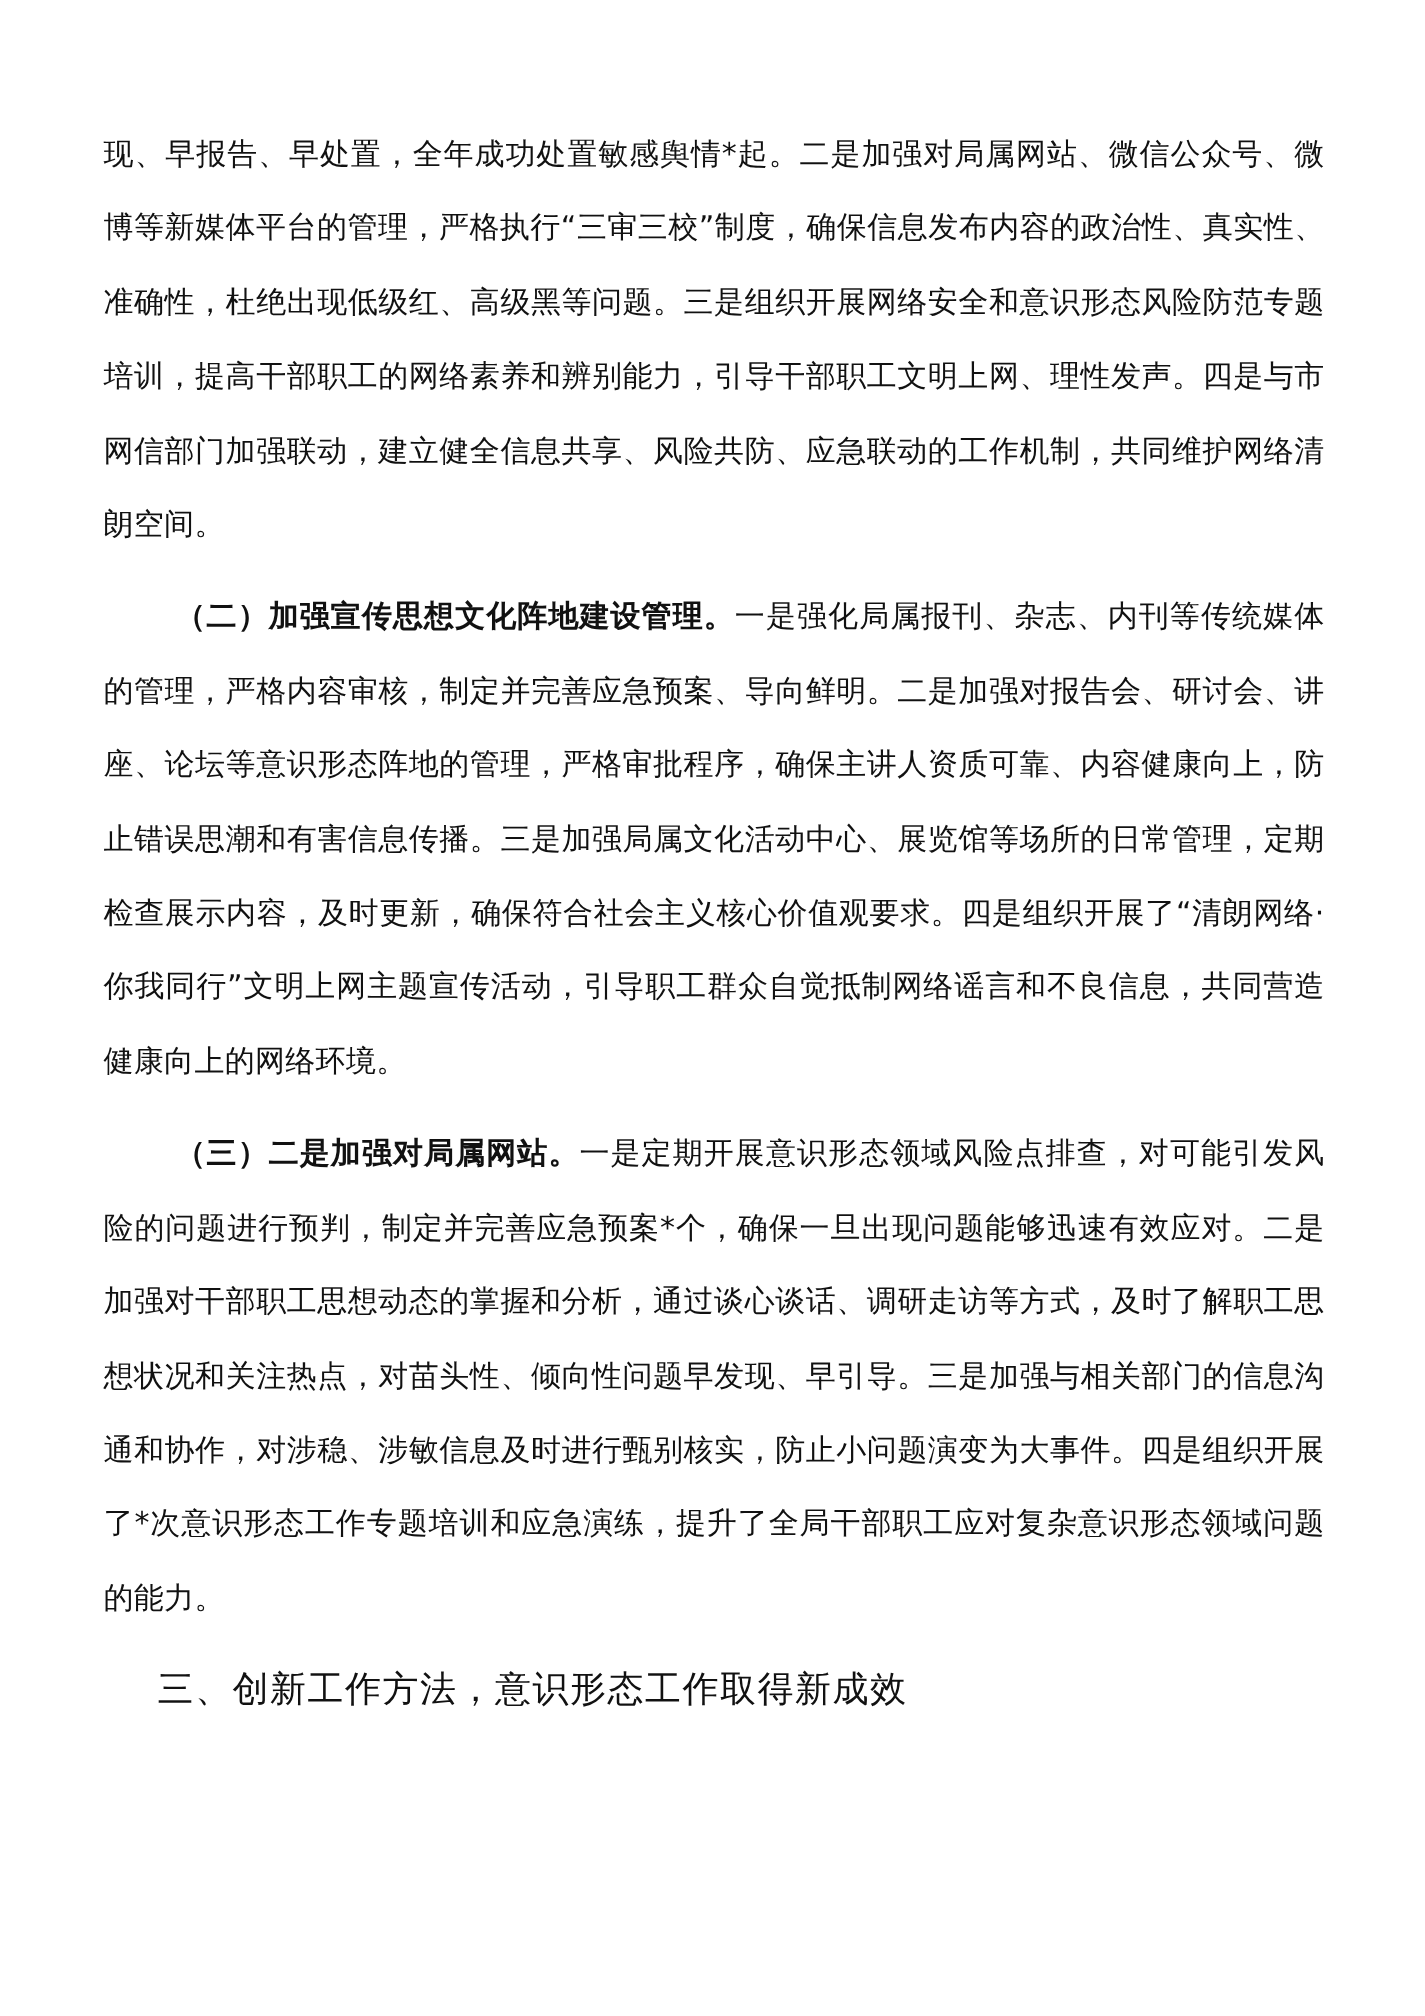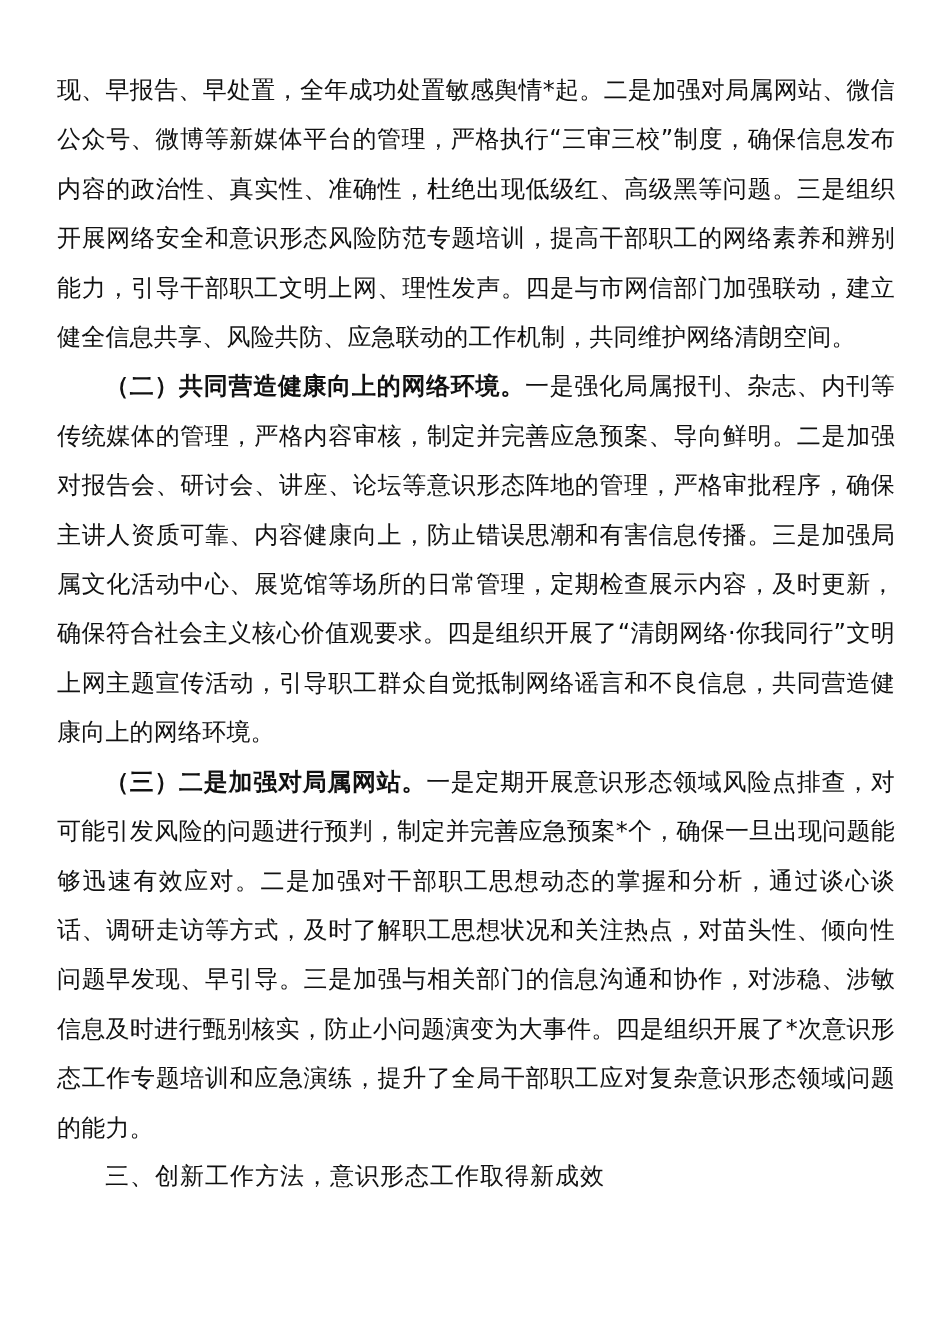--- a/index.html
+++ b/index.html
@@ -15,53 +15,52 @@
     font-family: "DejaVu Sans", "Liberation Sans", sans-serif;
     color: #111111;
   }
   .page {
     position: absolute;
     left: 57px;
     top: 66px;
     width: 838px;
   }
   .para {
-    margin: 0;
-    font-size: 24px;
+    margin: 12px;
+    font-size: 20px;
     line-height: 49.4px;
     text-align: justify;
     text-justify: inter-character;
     letter-spacing: 0.2px;
   }
   .para.indent {
     text-indent: 48px;
   }
   .heading-inline {
     font-weight: bold;
   }
   .section-heading {
     margin: 0;
     font-size: 24px;
     line-height: 49.4px;
     text-indent: 48px;
     letter-spacing: 1px;
-    font-family: Liberation Mono, monospace;
   }
 </style>
 </head>
 <body>
 
 <div class="page">
 
   <p class="para">
     <span>现、早报告、早处置，全年成功处置敏感舆情*起。二是加强对局属网站、微信公众号、微博等新媒体平台的管理，严格执行“三审三校”制度，确保信息发布内容的政治性、真实性、准确性，杜绝出现低级红、高级黑等问题。三是组织开展网络安全和意识形态风险防范专题培训，提高干部职工的网络素养和辨别能力，引导干部职工文明上网、理性发声。四是与市网信部门加强联动，建立健全信息共享、风险共防、应急联动的工作机制，共同维护网络清朗空间。</span>
   </p>
 
   <p class="para indent">
-    <span class="heading-inline">（二）共同营造健康向上的网络环境。</span><span>一是强化局属报刊、杂志、内刊等传统媒体的管理，严格内容审核，制定并完善应急预案、导向鲜明。二是加强对报告会、研讨会、讲座、论坛等意识形态阵地的管理，严格审批程序，确保主讲人资质可靠、内容健康向上，防止错误思潮和有害信息传播。三是加强局属文化活动中心、展览馆等场所的日常管理，定期检查展示内容，及时更新，确保符合社会主义核心价值观要求。四是组织开展了“清朗网络·你我同行”文明上网主题宣传活动，引导职工群众自觉抵制网络谣言和不良信息，共同营造健康向上的网络环境。</span>
+    <span class="heading-inline">（二）加强宣传思想文化阵地建设管理。</span><span>一是强化局属报刊、杂志、内刊等传统媒体的管理，严格内容审核，制定并完善应急预案、导向鲜明。二是加强对报告会、研讨会、讲座、论坛等意识形态阵地的管理，严格审批程序，确保主讲人资质可靠、内容健康向上，防止错误思潮和有害信息传播。三是加强局属文化活动中心、展览馆等场所的日常管理，定期检查展示内容，及时更新，确保符合社会主义核心价值观要求。四是组织开展了“清朗网络·你我同行”文明上网主题宣传活动，引导职工群众自觉抵制网络谣言和不良信息，共同营造健康向上的网络环境。</span>
   </p>
 
   <p class="para indent">
     <span class="heading-inline">（三）二是加强对局属网站。</span><span>一是定期开展意识形态领域风险点排查，对可能引发风险的问题进行预判，制定并完善应急预案*个，确保一旦出现问题能够迅速有效应对。二是加强对干部职工思想动态的掌握和分析，通过谈心谈话、调研走访等方式，及时了解职工思想状况和关注热点，对苗头性、倾向性问题早发现、早引导。三是加强与相关部门的信息沟通和协作，对涉稳、涉敏信息及时进行甄别核实，防止小问题演变为大事件。四是组织开展了*次意识形态工作专题培训和应急演练，提升了全局干部职工应对复杂意识形态领域问题的能力。</span>
   </p>
 
   <p class="section-heading">三、创新工作方法，意识形态工作取得新成效</p>
 
 </div>
 

